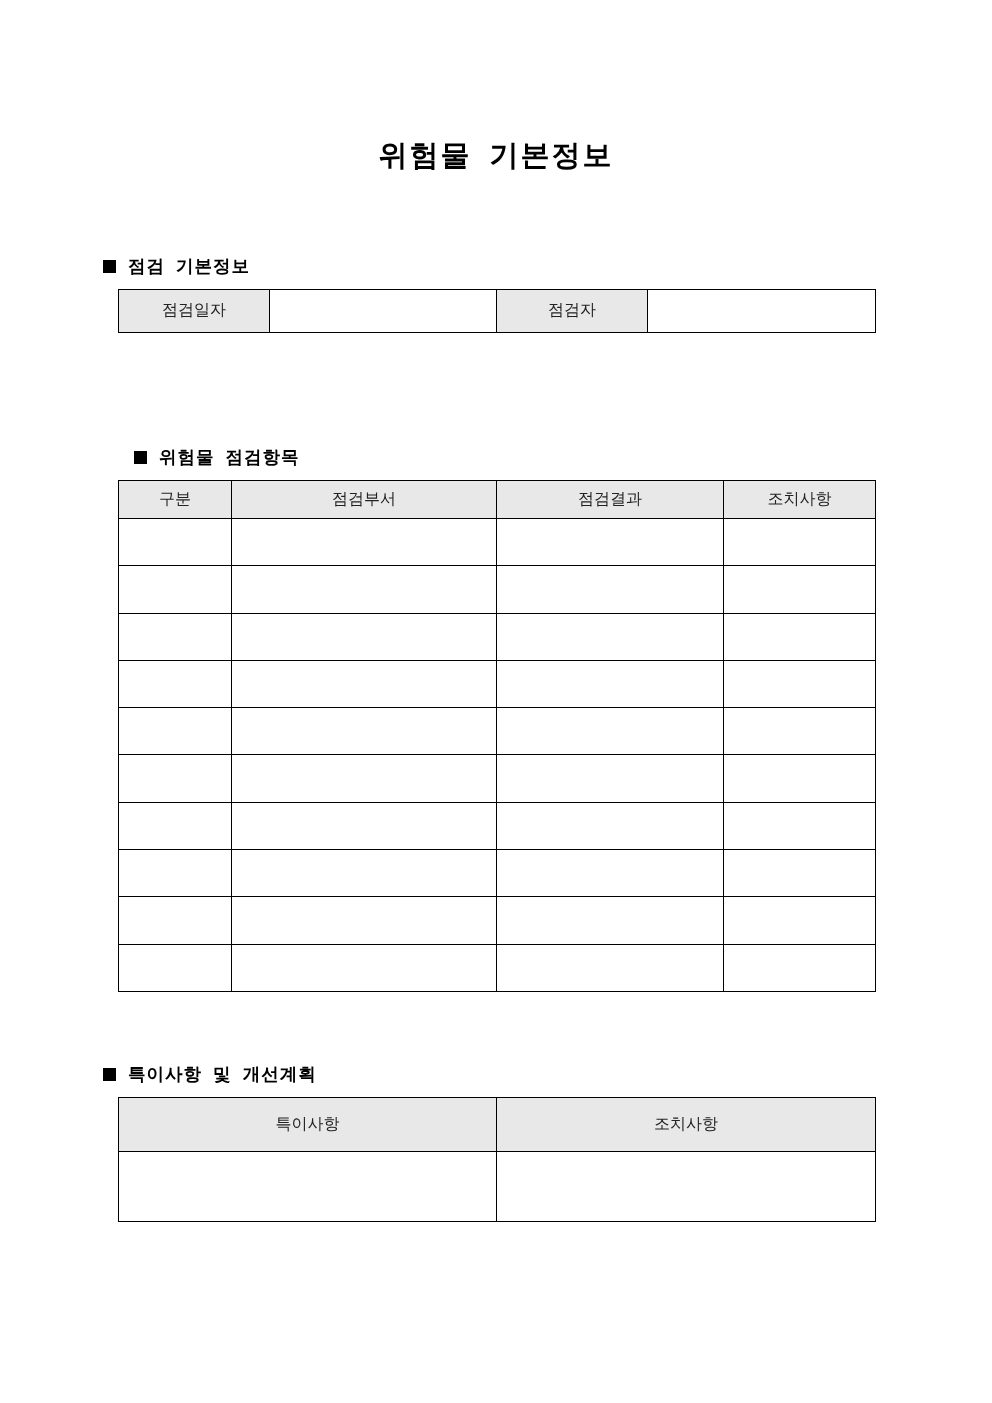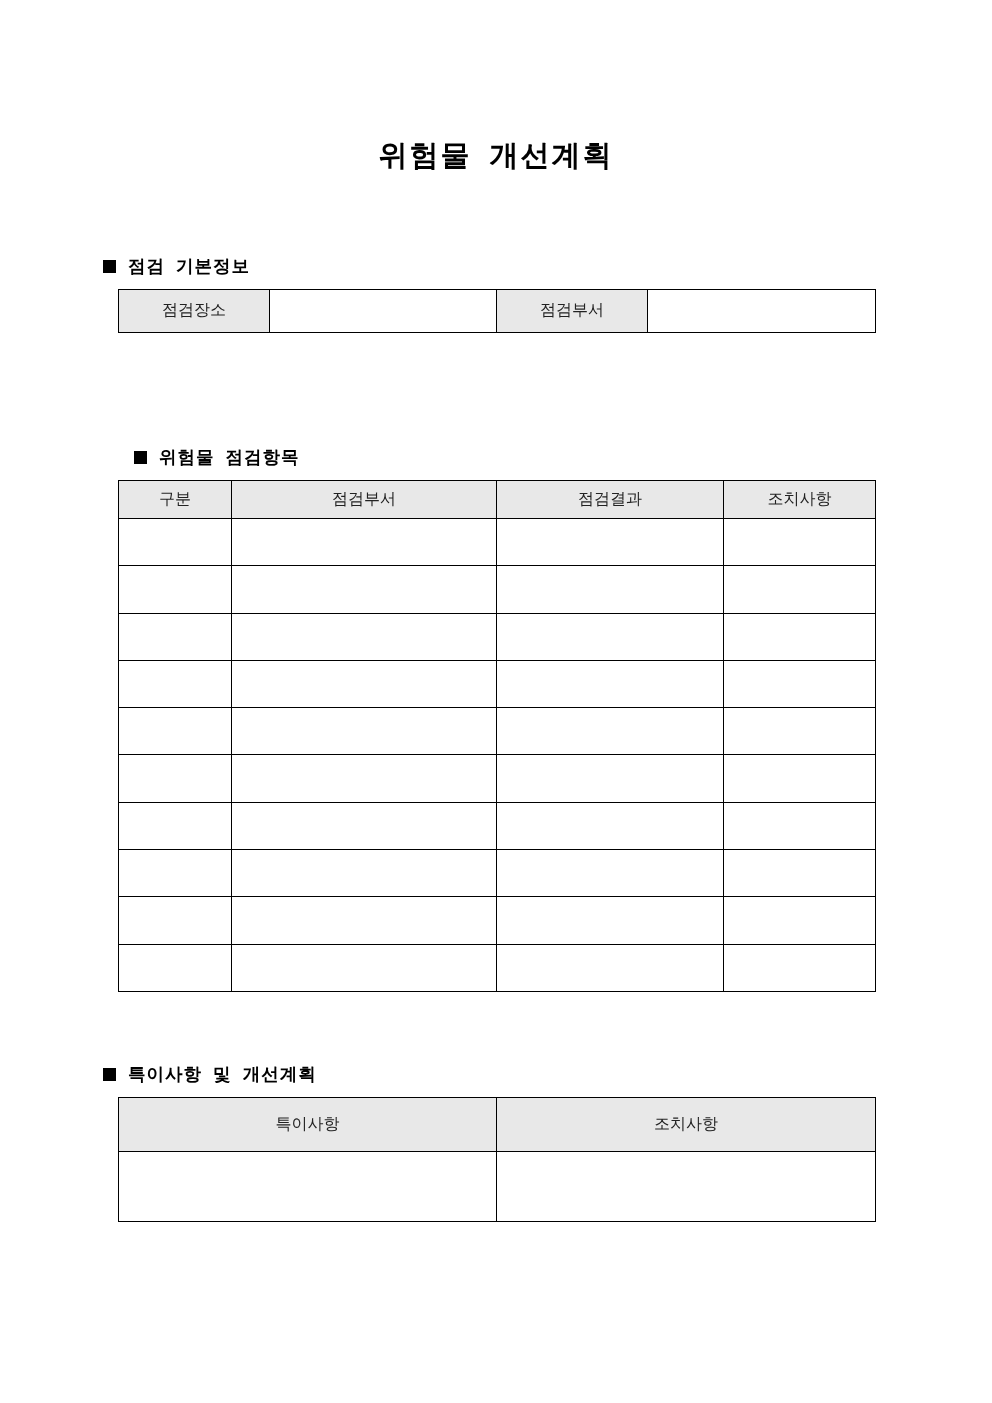--- a/index.html
+++ b/index.html
@@ -29,38 +29,38 @@
     #t2 { top: 480px; }
     #t2 tr.head { height: 38px; }
     #t2 tr.body { height: 47.3px; }
     #t3 { top: 1097px; }
     #t3 tr.head { height: 54px; }
     #t3 tr.body { height: 70px; }
   </style>
 </head>
 <body>
 
-<div class="title">위험물 개선계획</div>
+<div class="title">위험물 기본정보</div>
 
 <div class="section-heading" style="top:254px;">
   <span class="sq"></span>
   <span>점검 기본정보</span>
 </div>
 <table id="t1">
   <colgroup>
       <col style="width:151px">
       <col style="width:227px">
       <col style="width:151px">
       <col style="width:228px">
     </colgroup>
   <tbody>
-  <tr>
-    <td class="hd">점검장소</td>
+      <tr>
+    <td class="hd">점검일자</td>
     <td></td>
-    <td class="hd">점검부서</td>
+    <td class="hd">점검자</td>
     <td></td>
   </tr>
 </tbody>
   </table>
 
 <div class="section-heading" style="top:445px;margin-left:31px;">
   <span class="sq"></span>
   <span>위험물 점검항목</span>
 </div>
 <table id="t2">

